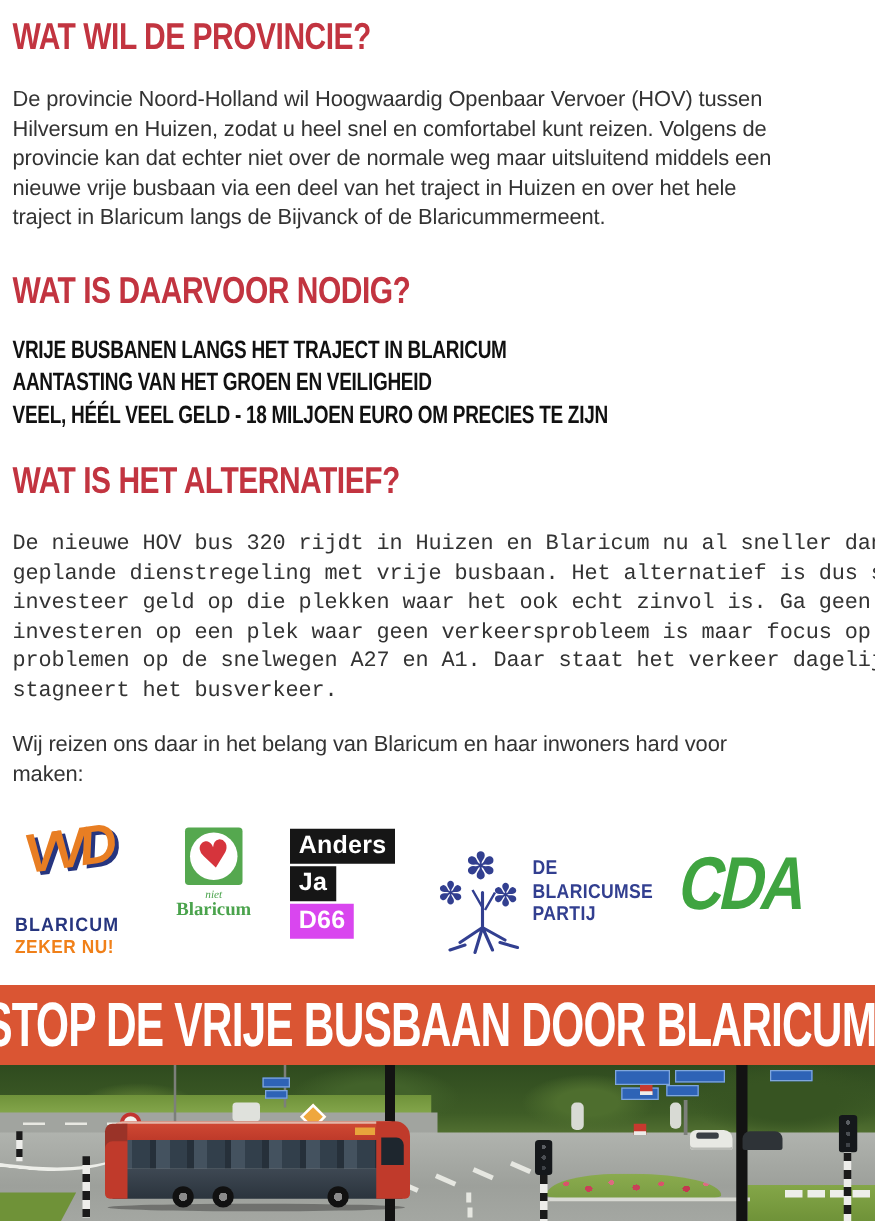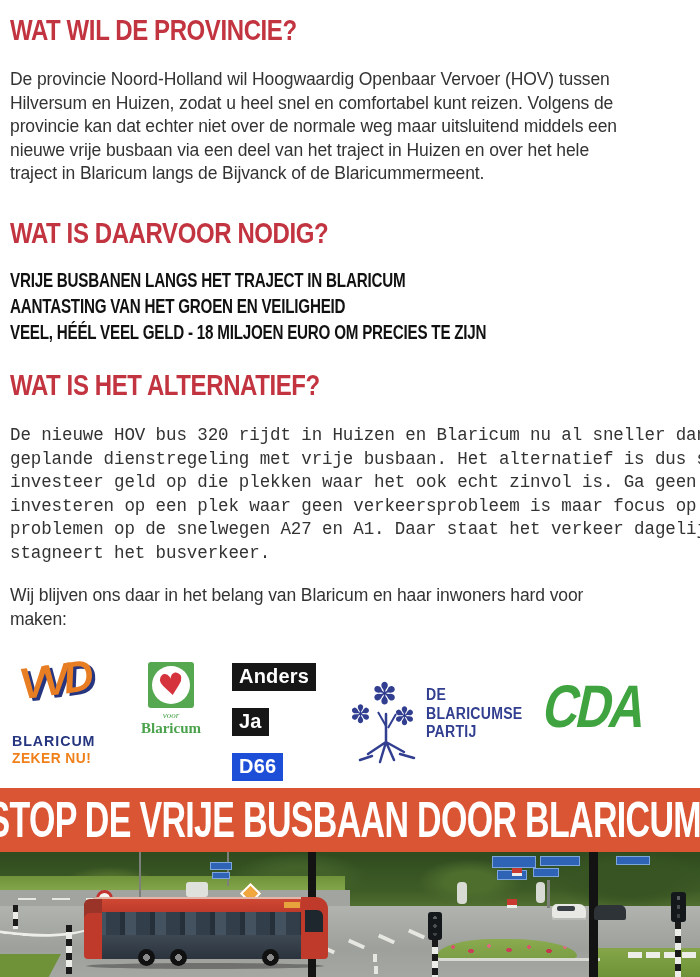--- a/index.html
+++ b/index.html
@@ -62,23 +62,23 @@
     position:absolute;left:4px;top:4px;width:38px;height:38px;border-radius:50%;
     background:#ffffff;display:flex;align-items:center;justify-content:center;
   }
   .hart-glyph{color:#D6343C;font-size:30px;line-height:30px;transform:rotate(-8deg);font-family:"DejaVu Sans",sans-serif;}
   .hart-voor{font-family:"Liberation Serif",serif;font-style:italic;color:#4AA34C;font-size:9px;line-height:10px;}
   .hart-town{font-family:"Liberation Serif",serif;font-weight:bold;color:#4AA34C;font-size:15px;line-height:16px;}
 
   
   #logo-d66{left:232px;top:7px;width:100px;}
   .d66-box{display:block;float:left;clear:left;color:#ffffff;font-weight:bold;font-size:20px;
-    padding:2px 7px 3px 7px;margin-bottom:17px;letter-spacing:0.2px;}
+    padding:2px 7px 3px 7px;margin-bottom:2px;letter-spacing:0.2px;}
   .d66-black{background:#161616;}
-  .d66-green{background:#1d4ed8;}
+  .d66-green{background:#d946ef;}
 
   
   #logo-dbp{left:348px;top:18px;width:180px;height:92px;}
   .dbp-flower{position:absolute;color:#323F90;font-family:"DejaVu Sans",sans-serif;}
   .dbp-f1{left:24px;top:2px;font-size:30px;}
   .dbp-f2{left:2px;top:26px;font-size:25px;}
   .dbp-f3{left:46px;top:28px;font-size:25px;}
   .dbp-stem{position:absolute;left:0;top:0;}
   .dbp-name{
     position:absolute;left:78px;top:12px;color:#323F90;font-weight:bold;
@@ -187,38 +187,38 @@
 VEEL, HÉÉL VEEL GELD - 18 MILJOEN EURO OM PRECIES TE ZIJN</div>
 
 <div class="abs h-red" id="h3">WAT IS HET ALTERNATIEF?</div>
 <div class="abs body-text" id="p2">De nieuwe HOV bus 320 rijdt in Huizen en Blaricum nu al sneller dan de
 geplande dienstregeling met vrije busbaan. Het alternatief is dus simpel,
 investeer geld op die plekken waar het ook echt zinvol is. Ga geen geld
 investeren op een plek waar geen verkeersprobleem is maar focus op de
 problemen op de snelwegen A27 en A1. Daar staat het verkeer dagelijks vast en
 stagneert het busverkeer.</div>
 
-<div class="abs body-text" id="p3">Wij blijven ons daar in het belang van Blaricum en haar inwoners hard voor
+<div class="abs body-text" id="p3">Wij reizen ons daar in het belang van Blaricum en haar inwoners hard voor
 maken:</div>
 
 <div class="abs" id="logos">
 
   <div class="abs" id="logo-vvd">
     <div class="vvd-letters">VVD</div>
     <div class="vvd-town">BLARICUM</div>
     <div class="vvd-slogan">ZEKER NU!</div>
   </div>
 
   <div class="abs" id="logo-hart">
     <div class="hart-box">
       <div class="circle">
         <span class="hart-glyph">♥</span>
       </div>
     </div>
-    <div class="hart-voor">voor</div>
+    <div class="hart-voor">niet</div>
     <div class="hart-town">Blaricum</div>
   </div>
 
   <div class="abs" id="logo-d66">
     <span class="d66-box d66-black">Anders</span>
     <span class="d66-box d66-black">Ja</span>
     <span class="d66-box d66-green">D66</span>
   </div>
 
   <div class="abs" id="logo-dbp">

